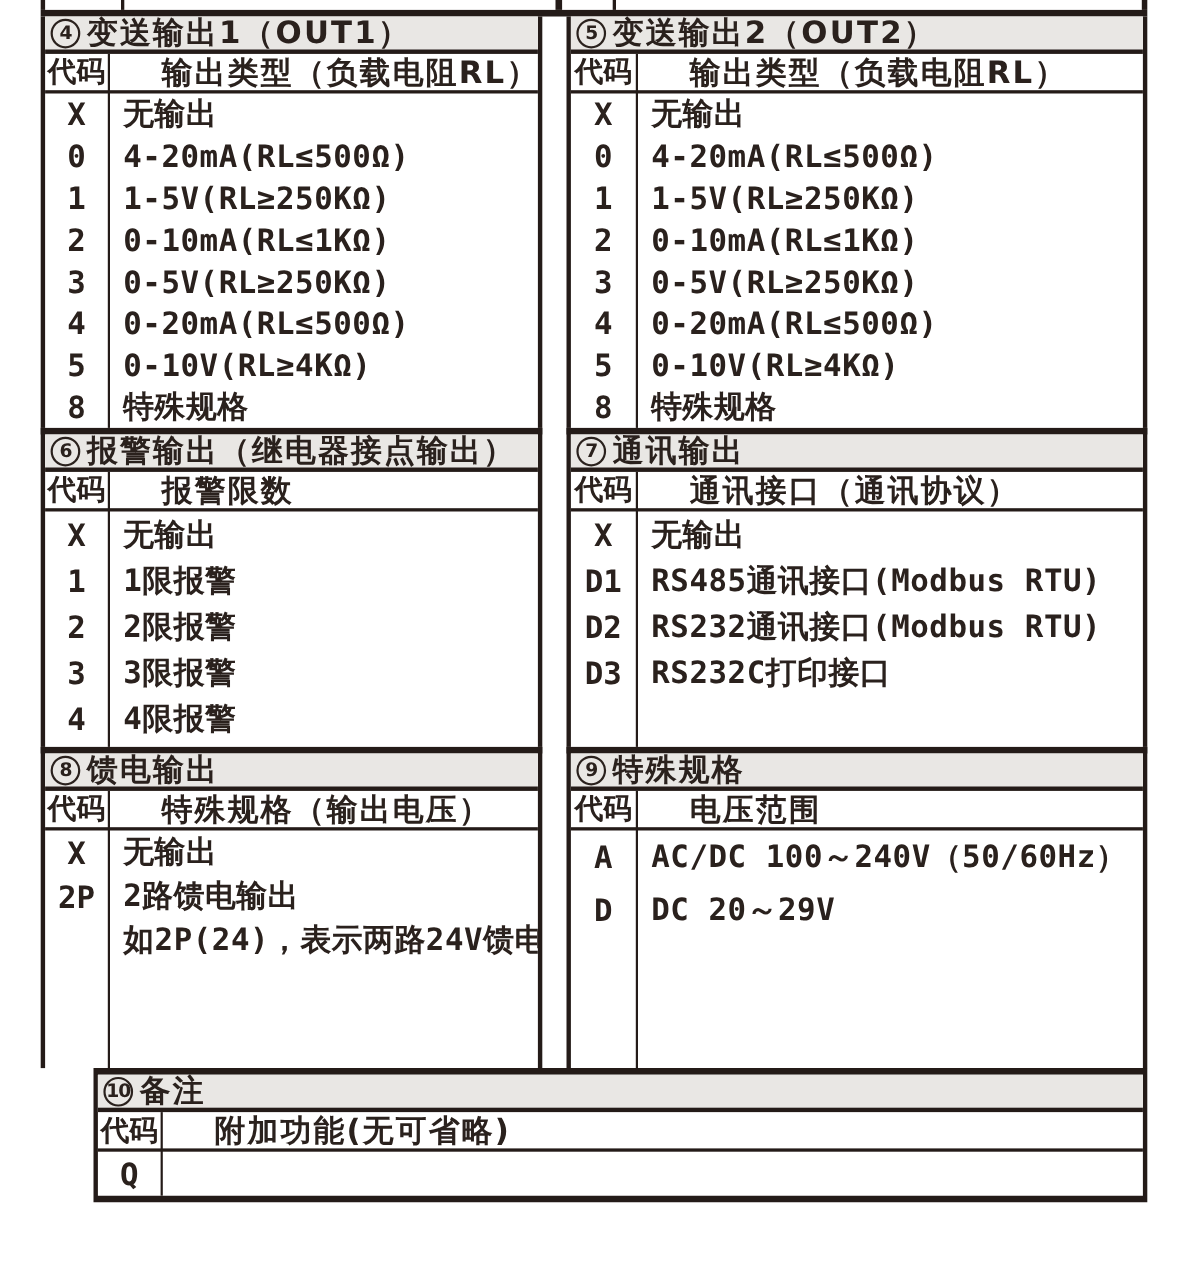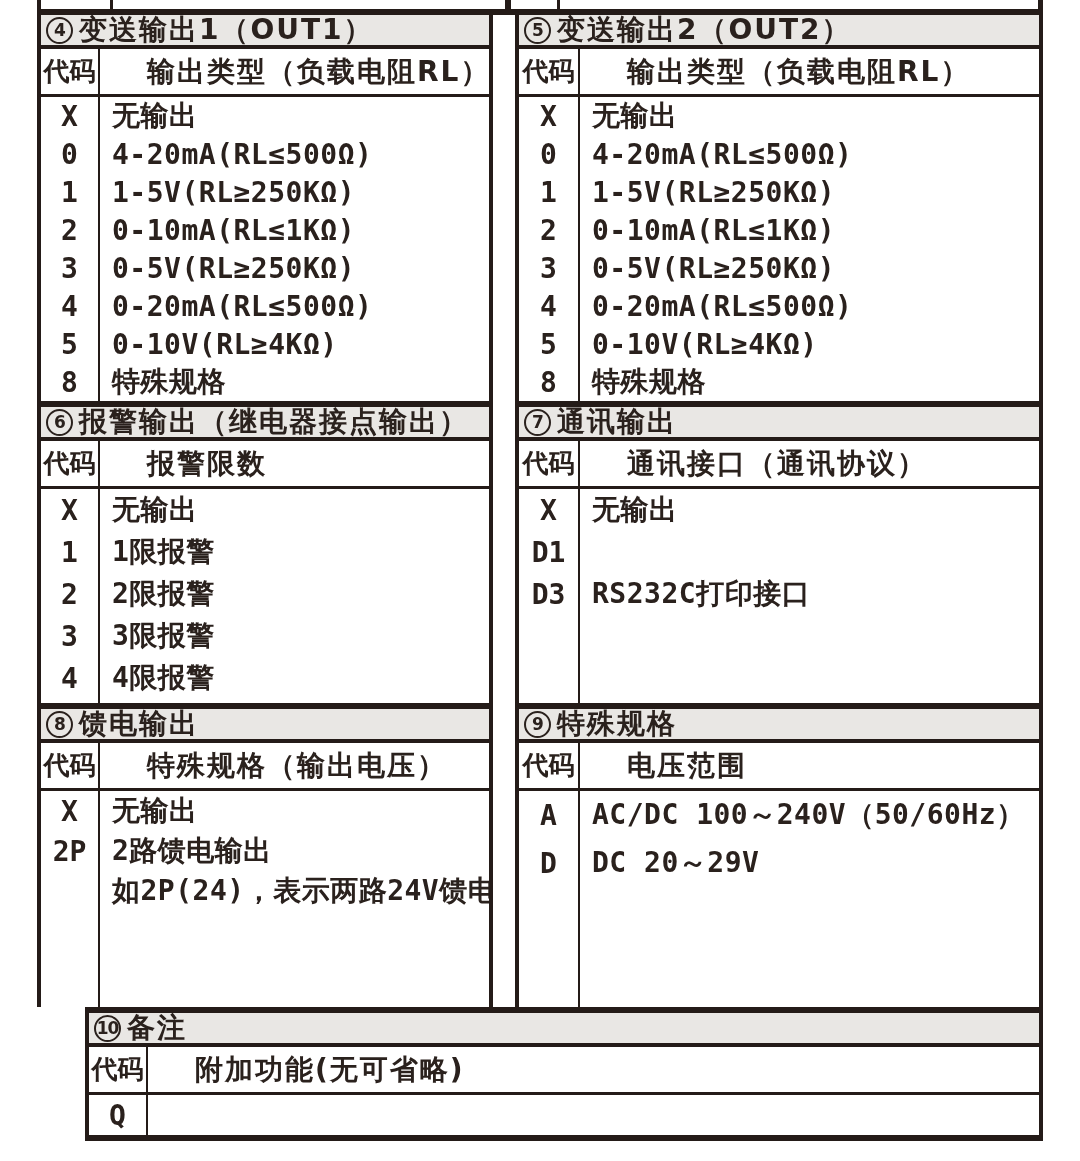--- a/index.html
+++ b/index.html
@@ -35,21 +35,21 @@
   .sec-h{height:34px;background:var(--hdr);border-bottom:4px solid var(--line);
          display:flex;align-items:center;gap:6px;padding-left:5px;
          font-size:28px;font-weight:bold;letter-spacing:2px;white-space:nowrap;}
   .circ{flex:0 0 27px;width:27px;height:27px;border:2.5px solid currentColor;border-radius:50%;
         display:flex;align-items:center;justify-content:center;
         font-size:17px;font-weight:bold;letter-spacing:-1px;line-height:1;}
 
   .sec-body{position:relative;}
   .sec-body::after{content:"";position:absolute;top:0;bottom:0;left:var(--codew);
         width:2px;background:var(--line);}
-  .hdr-row{height:48px;border-bottom:3px solid var(--line);display:flex;align-items:center;}
+  .hdr-row{height:36px;border-bottom:3px solid var(--line);display:flex;align-items:center;}
   .rows{overflow:hidden;}
   .rows-a{height:304px;} .rows-b{height:214px;} .rows-c{height:216px;}
 
   .row{height:38px;display:flex;align-items:center;}
   .r40{height:40px;} .r42{height:42px;} .r48{height:48px;}
 
   .code{flex:0 0 var(--codew);width:var(--codew);text-align:center;
         font-family:"DejaVu Sans Mono","DejaVu Sans",monospace;
         font-weight:bold;font-size:28px;}
   .hdr-row .code{font-family:"DejaVu Sans","Liberation Sans",sans-serif;
@@ -250,20 +250,25 @@
               <div class="code">代码</div>
               <div class="desc">通讯接口（通讯协议）</div>
             </div>
             <div class="rows rows-b">
               <div class="row r42">
                   <div class="code">X</div>
                   <div class="desc">无输出</div>
                 </div>
               <div class="row r42">
                   <div class="code">D1</div>
+                  <div class="desc">RS485通讯接口(Modbus RTU)</div>
+                </div>
+              <div class="row r42">
+                  <div class="code">D2</div>
+                  <div class="desc">RS232通讯接口(Modbus RTU)</div>
                 </div>
               <div class="row r42">
                   <div class="code">D3</div>
                   <div class="desc">RS232C打印接口</div>
                 </div>
             </div>
           </div>
         </div>
 
         <div class="sec t-right">

